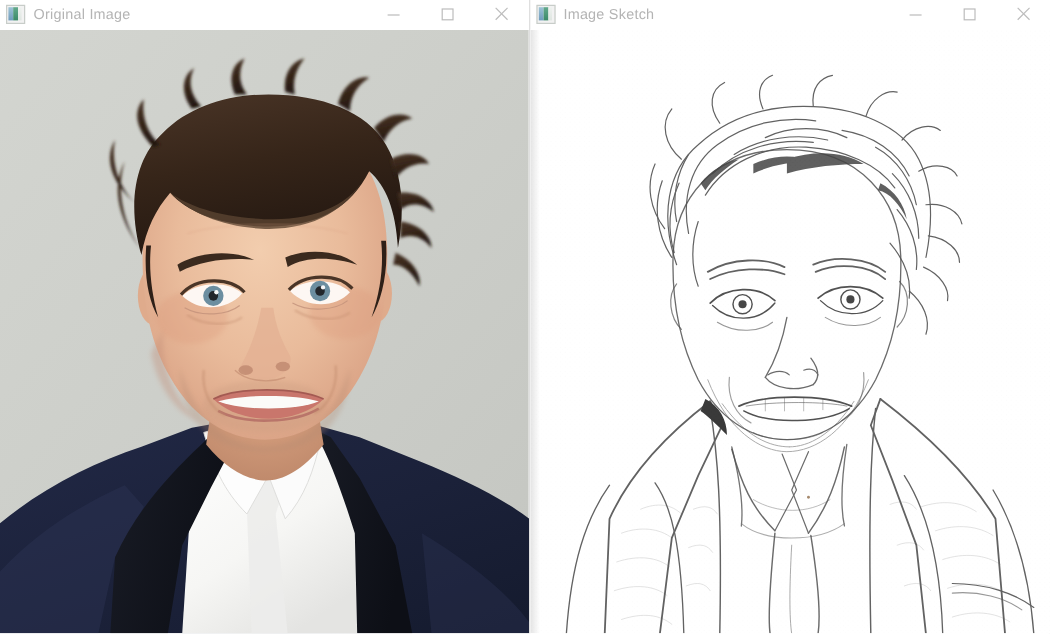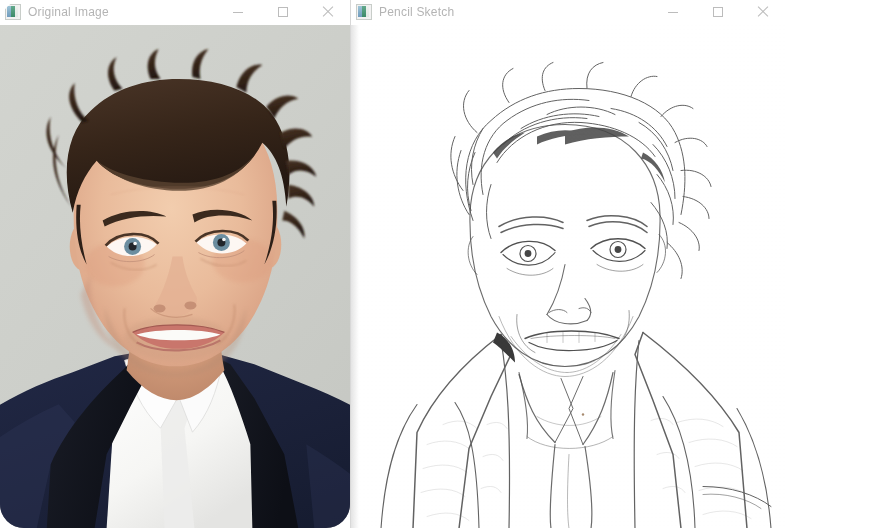--- a/index.html
+++ b/index.html
@@ -5,21 +5,21 @@
   html,body{margin:0;padding:0;}
   body{
     width:875px;height:528px;overflow:hidden;
     background:#ffffff;
     font-family:"Liberation Sans","DejaVu Sans",sans-serif;
   }
   .desktop{position:relative;width:875px;height:528px;display:flex;background:#ffffff;}
 
   
   .window{position:relative;height:528px;background:#ffffff;display:flex;flex-direction:column;overflow:hidden;}
-  .window.left{width:350px;border-radius:24px;}
+  .window.left{width:441px;}
   .window.right{width:434px;border-left:1px solid #d8d8d8;box-shadow:-1px 0 0 #ececec inset;}
 
   .titlebar{
     height:24px;min-height:24px;background:#ffffff;
     display:flex;align-items:center;position:relative;flex:0 0 auto;
     border-bottom:1px solid #ffffff;
   }
   .win-icon{width:16px;height:16px;margin-left:5px;margin-right:7px;position:relative;flex:0 0 auto;}
   .win-icon .frame{position:absolute;inset:0;background:#f2f2f2;border:1px solid #c8cdc9;box-sizing:border-box;}
   .win-icon .sq1{position:absolute;left:2px;top:2px;width:4px;height:11px;
@@ -220,21 +220,21 @@
 
   <div class="window right">
 
     <div class="titlebar">
       <span class="win-icon">
         <span class="frame"></span>
           <span class="sq1"></span>
           <span class="sq2"></span>
           <span class="sq3"></span>
       </span>
-      <span class="win-title">Pencil Sketch</span>
+      <span class="win-title">Image Sketch</span>
 
       <div class="win-buttons">
         <div class="winbtn">
           <span class="min-bar"></span>
         </div>
         <div class="winbtn">
           <span class="max-box"></span>
         </div>
         <div class="winbtn">
           <span class="cl"></span>

